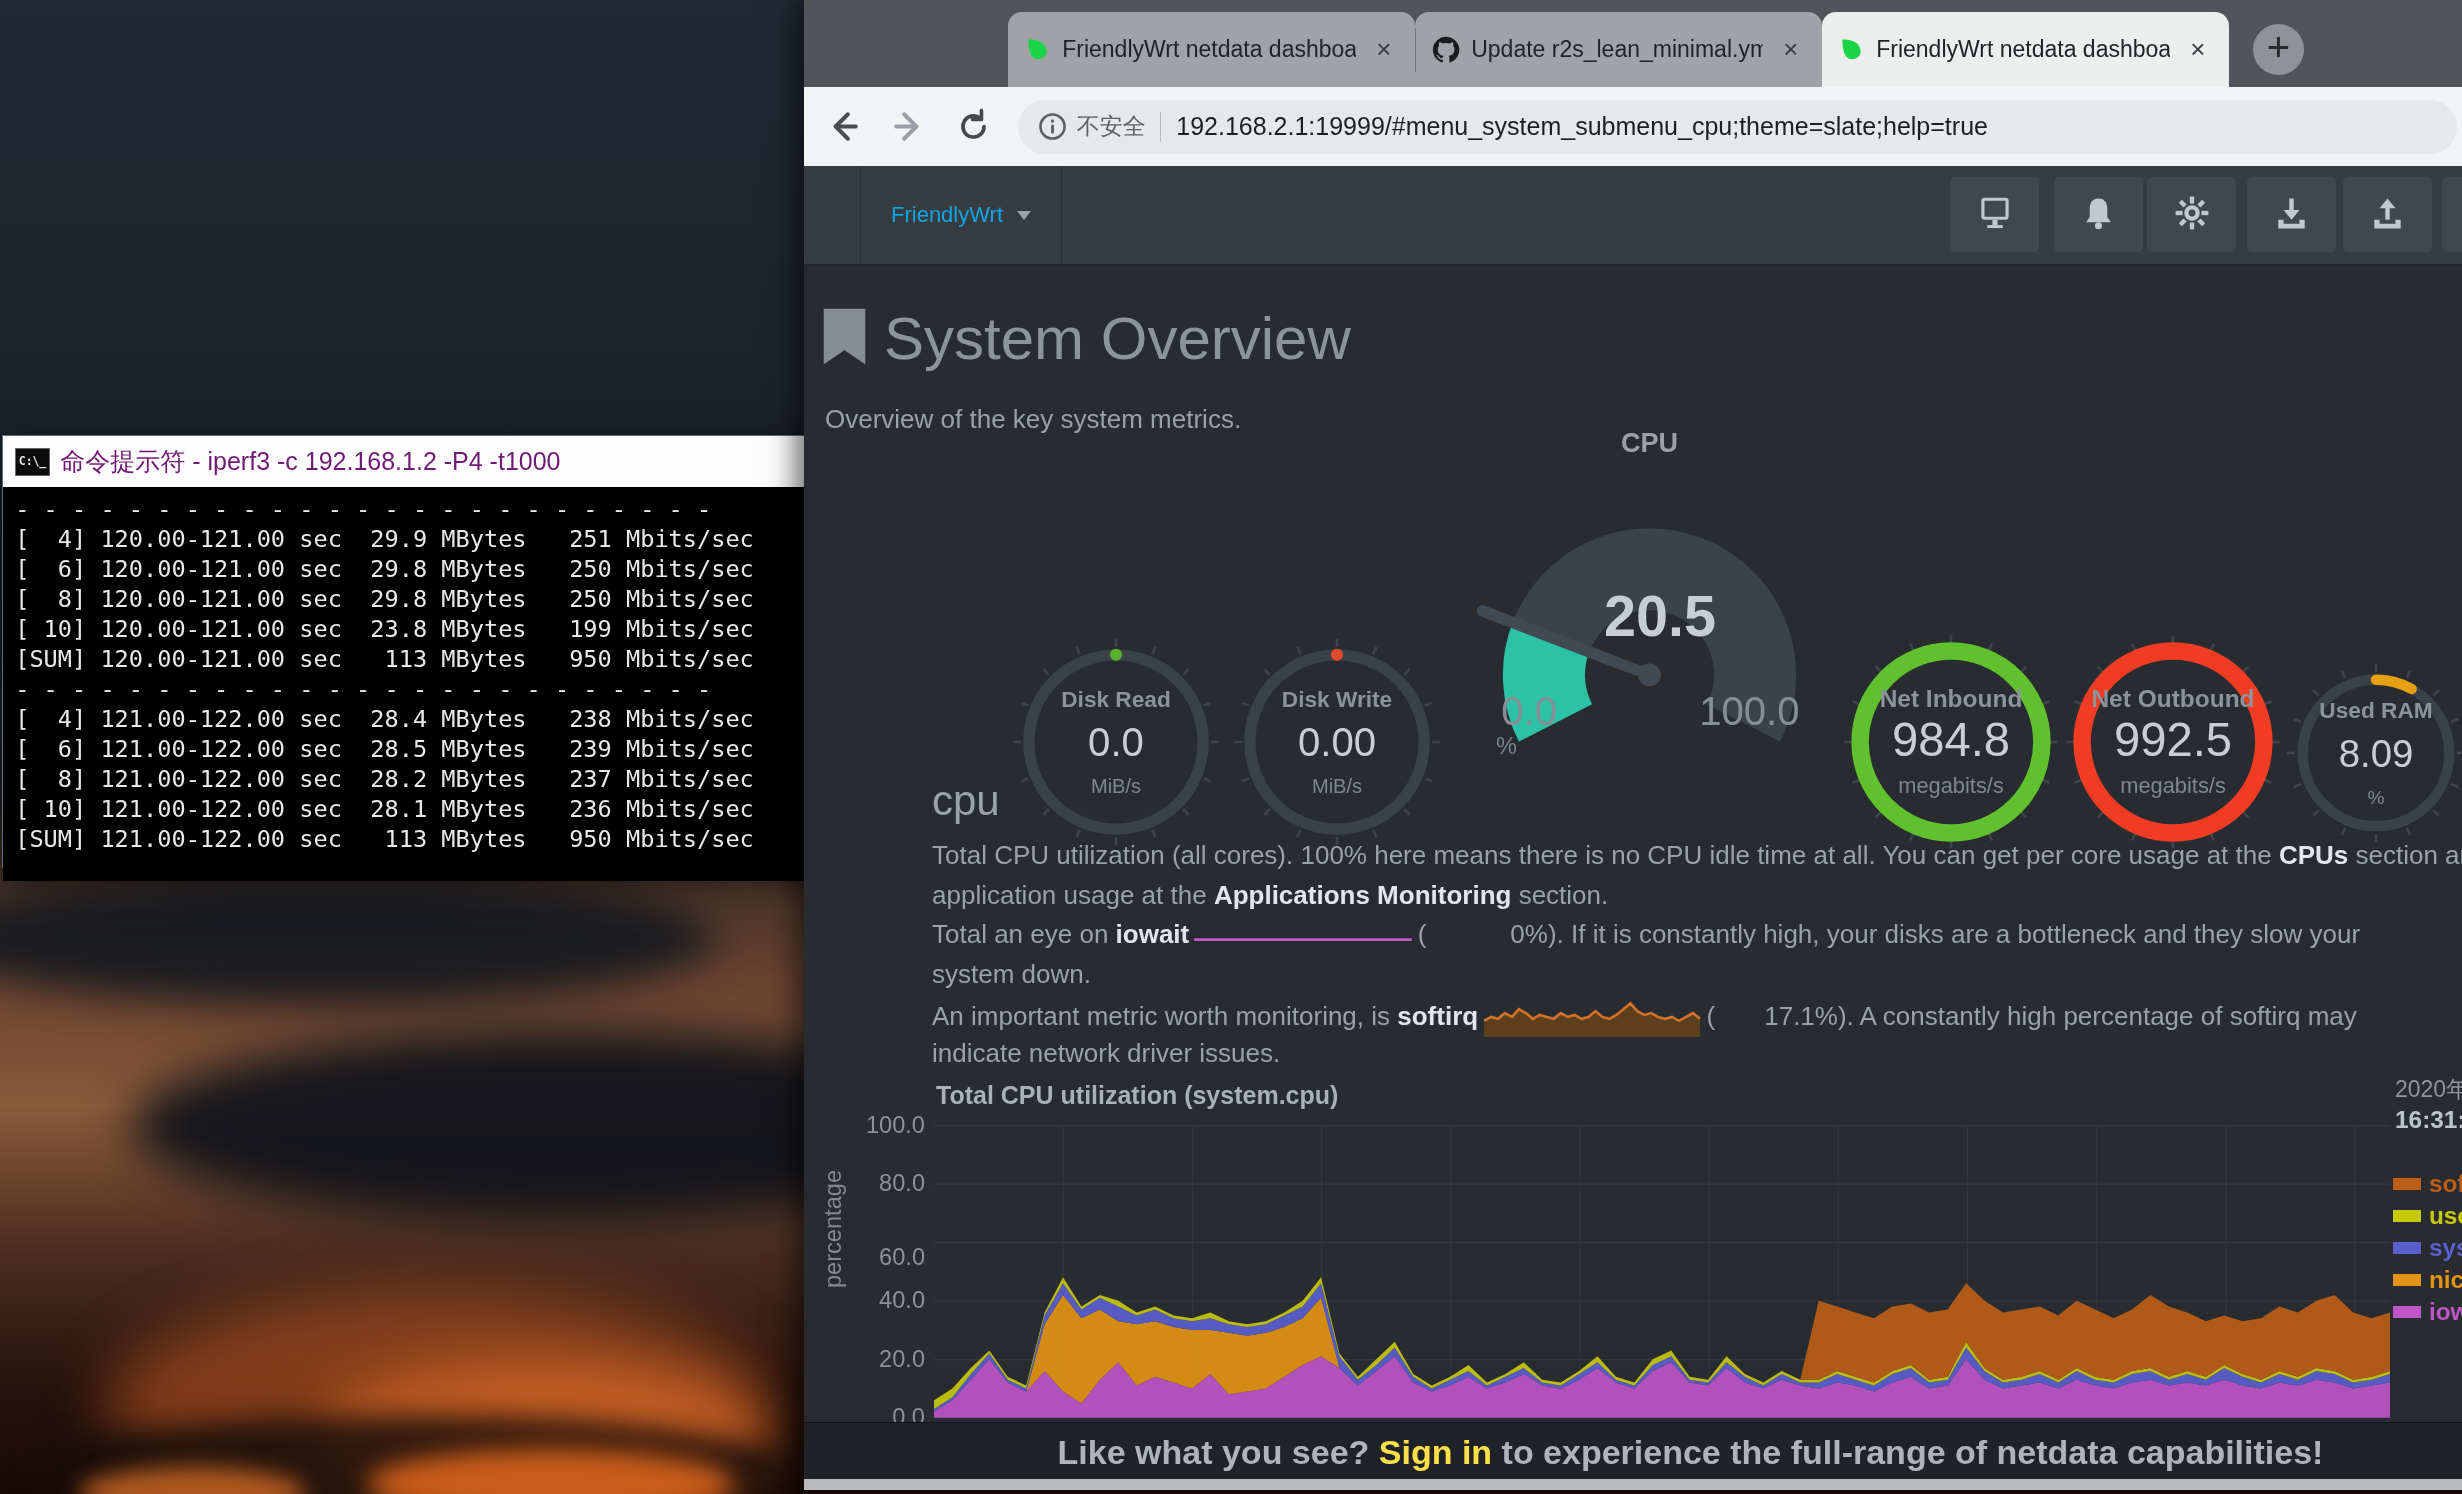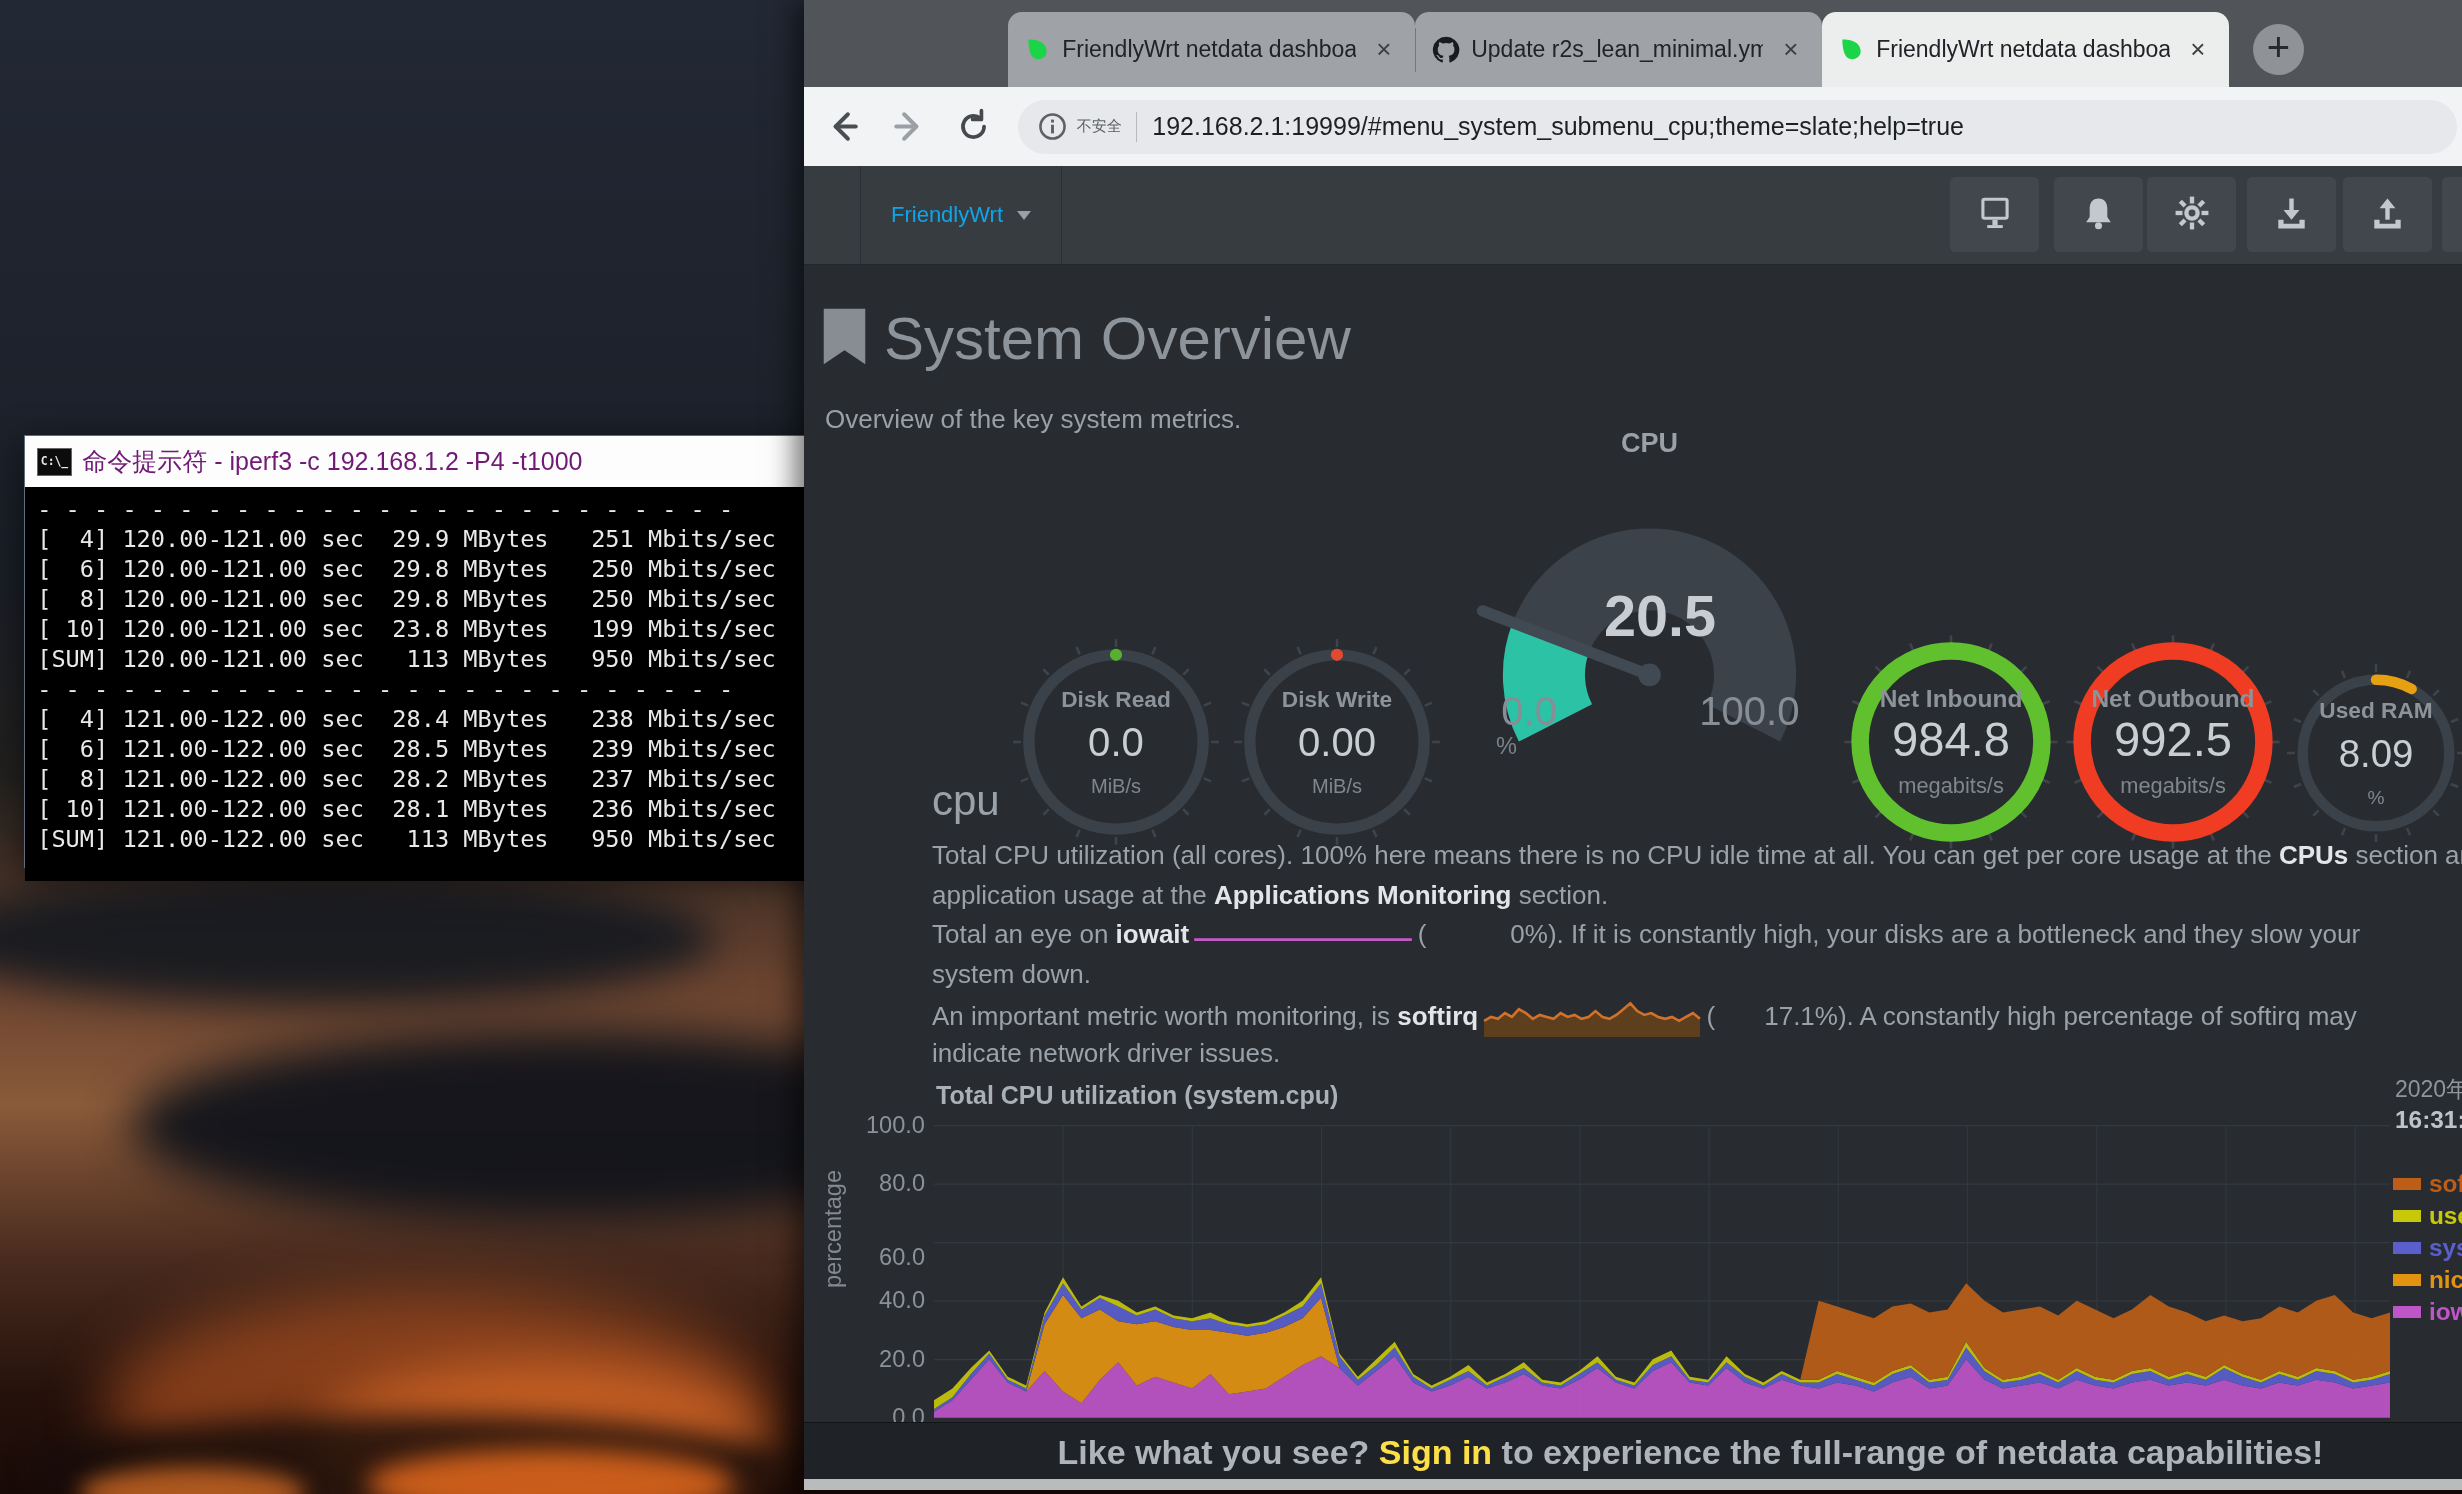--- a/index.html
+++ b/index.html
@@ -1,38 +1,38 @@
 <!DOCTYPE html>
 <html style="font-size:14px"><head>
 <meta charset="utf-8">
 <style>
   html,body{margin:0;padding:0;background:#0c0f14;}
   #stage{position:relative;width:2462px;height:1494px;overflow:hidden;font-family:"Liberation Sans",sans-serif;}
   
   #desktop{position:absolute;inset:0;background:linear-gradient(180deg,#222834 0%,#1e232d 22%,#1a1e27 38%,#23211f 52%,#6b4430 66%,#8a5a3a 74%,#4a2c1f 84%,#26120c 93%,#180a07 100%);}
   .cloud{position:absolute;border-radius:50%;filter:blur(30px);}
   
-  #terminal{position:absolute;left:24px;top:435px;width:828px;height:431px;border:1.7px solid #5d6d80;box-shadow:0 8.7px 35px rgba(0,0,0,.6);z-index:5;}
+  #terminal{position:absolute;left:2px;top:435px;width:828px;height:431px;border:1.7px solid #5d6d80;box-shadow:0 8.7px 35px rgba(0,0,0,.6);z-index:5;}
   #term-titlebar{height:51px;background:#fdfdfd;display:flex;align-items:center;padding:0 12.2px;}
   #cmd-icon{width:30px;height:26px;background:#0c0c0c;border:0.9px solid #666;color:#e8e8e8;font:bold 11.4px "DejaVu Sans Mono",monospace;line-height:24.4px;text-align:left;padding-left:2.6px;margin-right:10.5px;}
   #term-title{font-size:25px;color:#701a75;white-space:nowrap;overflow:hidden;}
   #term-body{background:#000;height:calc(100% - 51px);padding:7px 12.2px;}
   #term-pre{margin:0;font:23.6px/30px "DejaVu Sans Mono",monospace;color:#e9e9e9;white-space:pre;}
   
   #browser{position:absolute;left:804px;top:0;width:1773px;height:1490px;z-index:10;box-shadow:-8.7px 0 26px rgba(0,0,0,.55);}
   #tabstrip{position:relative;height:87px;background:#515458;}
   .tab{position:absolute;top:12.2px;height:75px;border-radius:14px 14px 0 0;display:flex;align-items:center;padding:0 15.7px;box-sizing:border-box;}
   .tab-title{font-size:23px;white-space:nowrap;overflow:hidden;flex:1;margin:0 12.2px 0 10.5px;}
   .tab-close{width:31px;height:31px;border-radius:50%;font-size:26px;line-height:31px;text-align:center;color:#3c3f43;flex:none;}
   .tab-sep{position:absolute;top:28px;width:0.9px;height:44px;background:#74767a;}
   #newtab{position:absolute;left:1449px;top:24.4px;width:51px;height:51px;border-radius:50%;background:#8f9296;color:#27292c;font-size:40px;line-height:47px;text-align:center;}
   #toolbar{position:relative;height:79px;background:#f2f3f5;display:flex;align-items:center;}
   .navbtn{width:51px;height:51px;margin-left:14px;flex:none;display:flex;align-items:center;justify-content:center;}
   #addressbar{position:relative;margin-left:19px;width:1439px;height:54px;background:#e6e8eb;border-radius:27px;display:flex;align-items:center;padding:0 8.7px 0 19px;box-sizing:border-box;}
-  #security-label{font-size:15px;color:#5d6165;margin:0 14px 0 8.7px;}
+  #security-label{font-size:23px;color:#5d6165;margin:0 14px 0 8.7px;}
   #addr-divider{width:0.9px;height:30px;background:#b7babd;margin-right:15.7px;}
   #url-text{font-size:25px;color:#1d2023;white-space:nowrap;overflow:hidden;}
   
   #nd{position:relative;height:1313px;background:#282c31;overflow:hidden;}
   #nd-navbar{position:absolute;left:0;top:0;width:100%;height:98px;background:#373c41;border-bottom:0.9px solid #23272b;}
   #node-selector{position:absolute;left:56px;top:0;height:98px;padding:0 30px;border-left:0.9px solid #2c3036;border-right:0.9px solid #2c3036;display:flex;align-items:center;}
   #node-name{font-size:22px;color:#0ea5e9;}
   .caret{width:0;height:0;border-left:7.9px solid transparent;border-right:7.9px solid transparent;border-top:9.6px solid #9aa0a6;margin-left:14px;}
   .nd-btn{position:absolute;top:11.4px;width:89px;height:75px;background:#42474d;border-radius:5.2px;display:flex;align-items:center;justify-content:center;}
   #overview-icon{position:absolute;left:17.5px;top:141px;}

